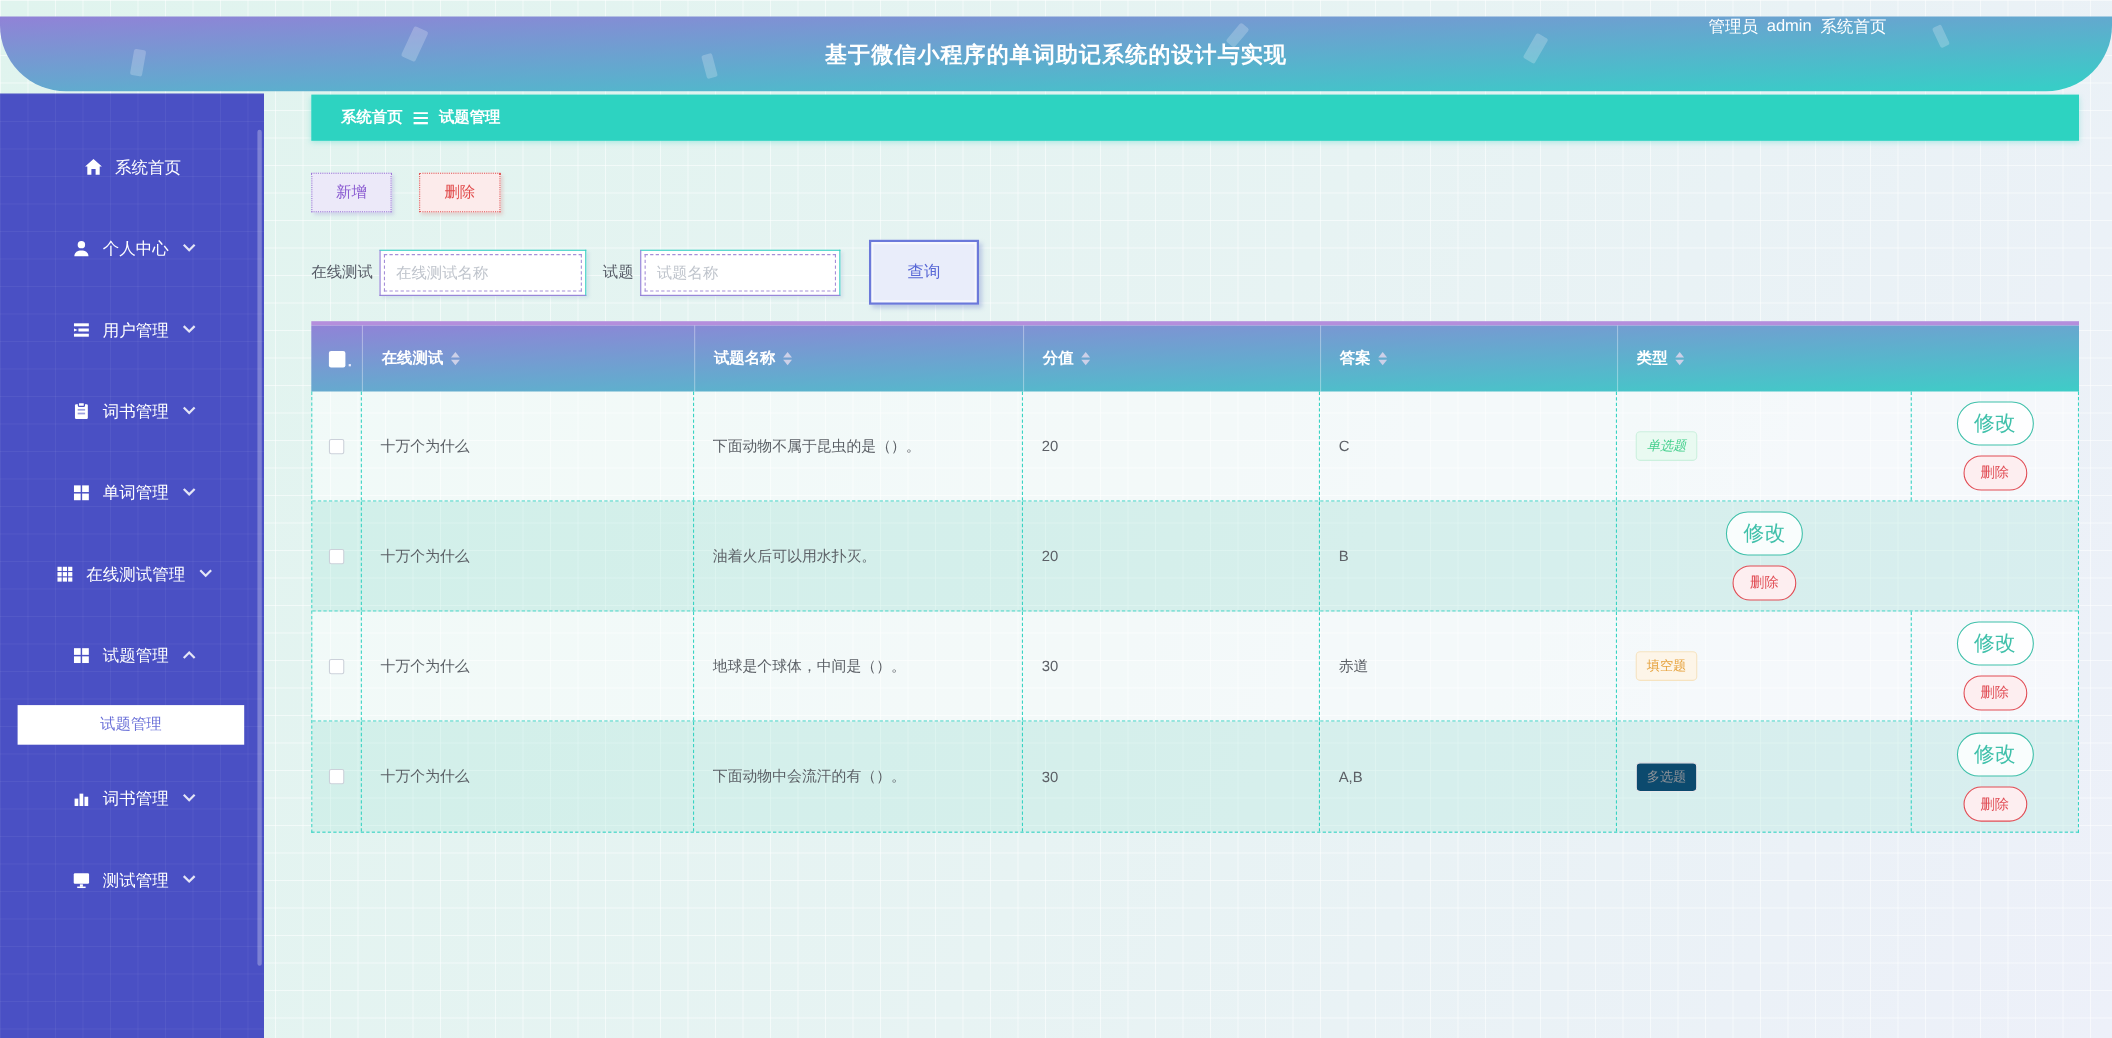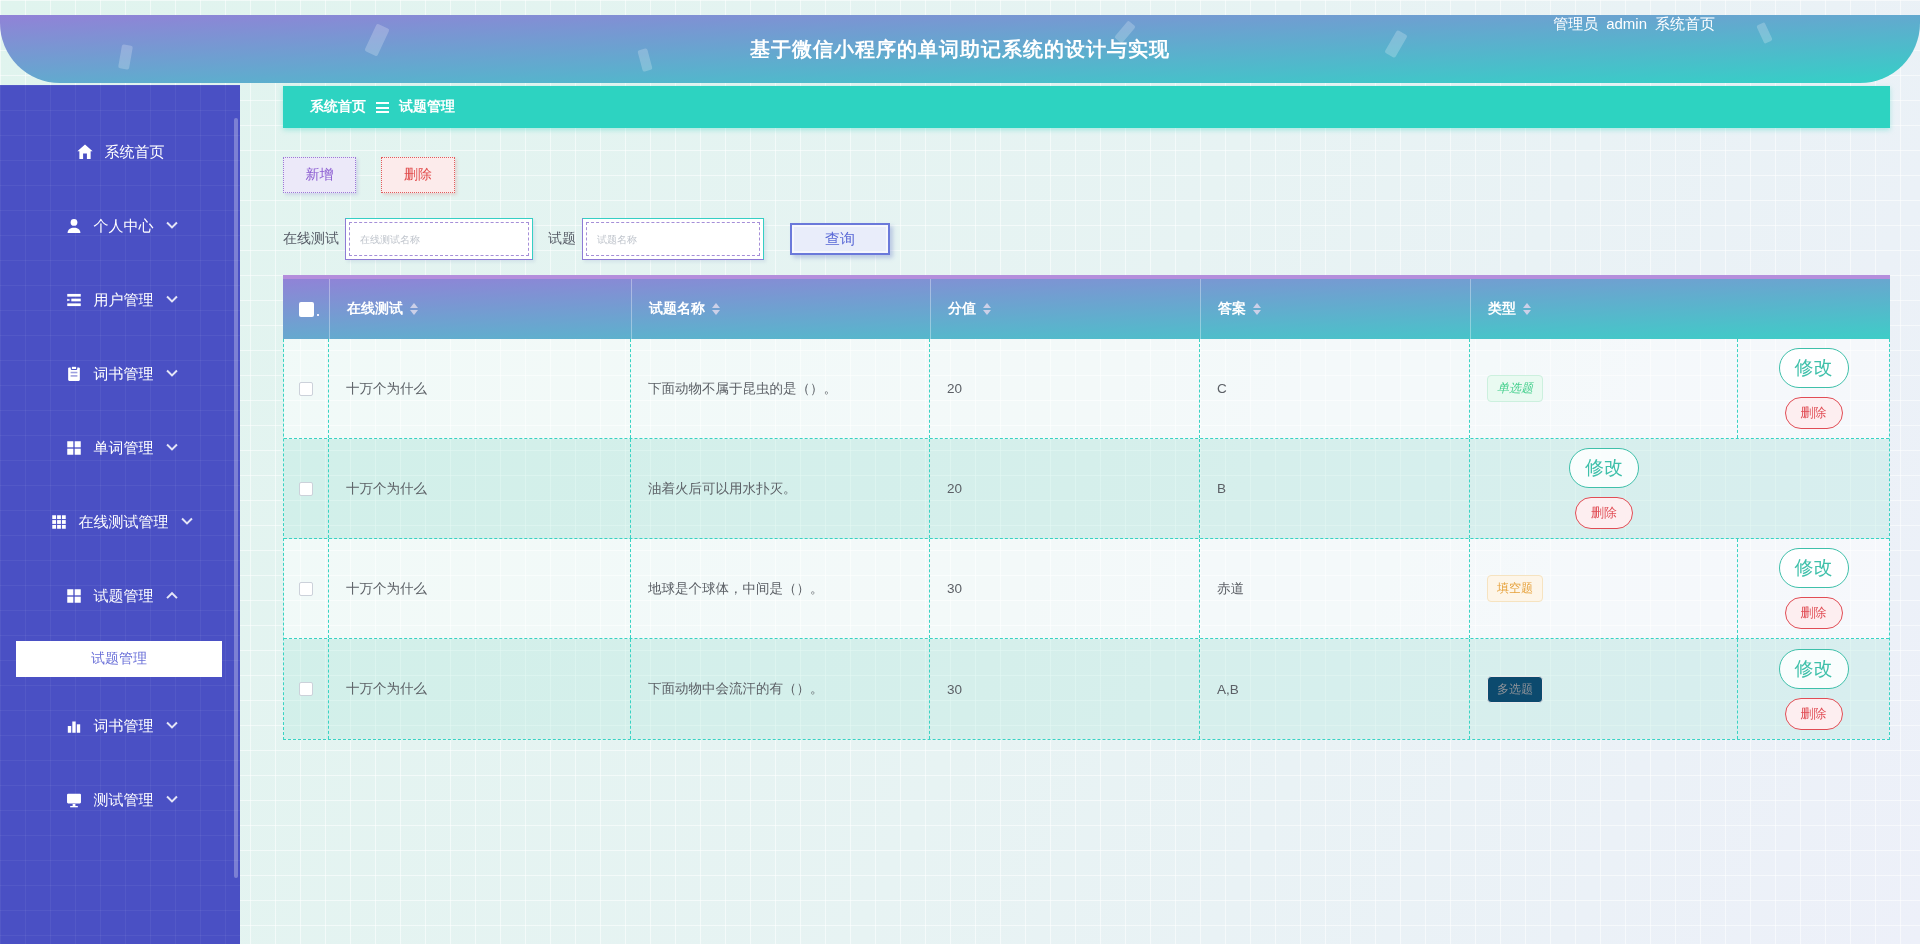--- a/index.html
+++ b/index.html
@@ -65,26 +65,26 @@
       linear-gradient(#fff 0 2px, transparent 2px 4.5px,#fff 4.5px 6.5px, transparent 6.5px 9px, #fff 9px 11px); }
 
   .toolbar { margin-top:29px; display:flex; gap:25px; }
   .btn { font-size:14px; cursor:pointer; font-family:inherit; }
   .btn-add { width:73px; height:36px; background:#ece9f9; border:1px dotted #9d7ad6; color:#8a5ad1; box-shadow:2px 2px 3px rgba(150,130,210,.25); }
   .btn-del-top { width:74px; height:36px; background:#fcebeb; border:1px dotted #e05c5c; color:#e14b4b; box-shadow:2px 2px 3px rgba(220,120,120,.25); }
 
   .search-row { margin-top:25px; display:flex; align-items:center; font-size:14px; color:#565b66; }
   .lbl1 { width:56px; }
   .input-wrap { background:#fff; border:1px solid #35cfc4; border-left-color:#8e7bd5; border-bottom-color:#8e7bd5; padding:3px; margin-left:6px; box-shadow:2px 2px 3px rgba(140,160,200,.2); }
-  .input-wrap input { display:block; border:1px dashed #a58fd8; height:34px; padding:0 10px; font-size:10px; font-family:inherit; color:#333; outline:none; background:#fff; }
+  .input-wrap input { display:block; border:1px dashed #a58fd8; height:34px; padding:0 10px; font-size:14px; font-family:inherit; color:#333; outline:none; background:#fff; }
   .input-wrap input::placeholder { color:#bfc4cc; }
   .iw1 input{ width:180px; } .iw2 input{ width:174px; }
   .lbl2 { margin-left:15px; }
   .btn-query {
-    margin-left:26px; width:100px; height:32px;
+    margin-left:26px; width:100px; height:59px;
     background:#e9edfa; color:#5968d6; font-size:15px;
     border:2px solid #6b79da; box-shadow:inset 0 0 0 2px #f6f7fd, 3px 3px 4px rgba(110,125,200,.35);
   }
 
   
   .tbl { margin-top:15px; border-top:4px solid var(--table-strip); }
   .thead {
     display:grid; grid-template-columns:46px 302px 299px 270px 270px 268px auto;
     height:60px; background:linear-gradient(178deg,var(--th-top) 0%,var(--th-bottom) 100%);
   }

